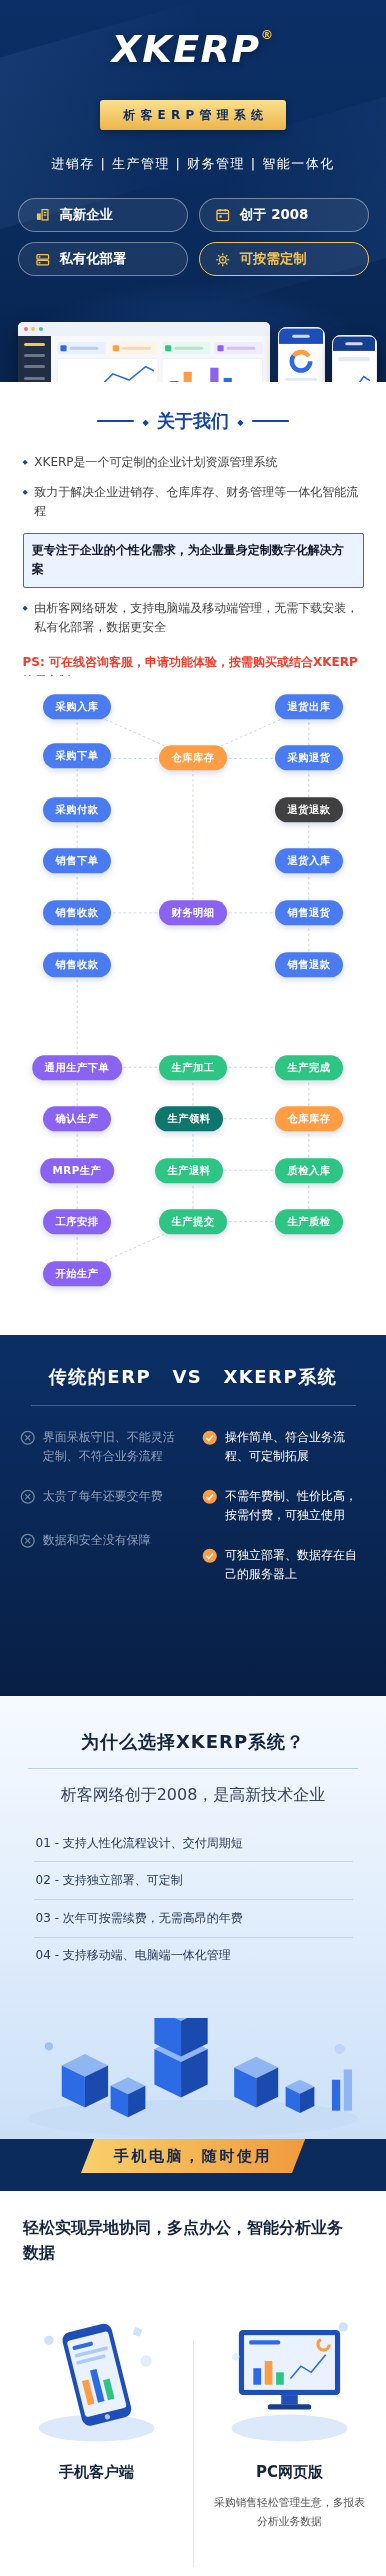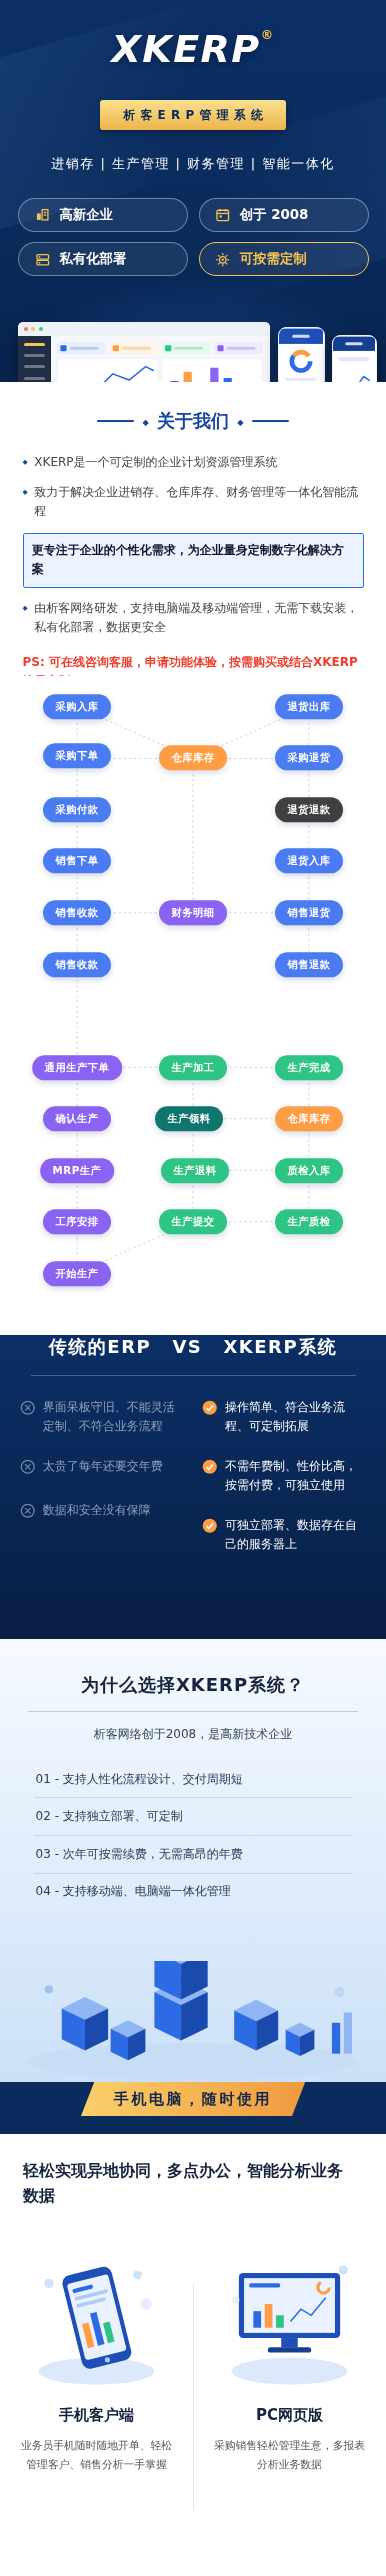--- a/index.html
+++ b/index.html
@@ -70,37 +70,37 @@
 
   
   .flow { height:659px; background:#fff; }
   #flow-edges { position:absolute; inset:0; width:386px; height:659px; }
   #flow-edges line { stroke:#C3CEDF; stroke-width:1.6; stroke-dasharray:5 5; }
   .flow-node { position:absolute; transform:translate(-50%,-50%); color:#fff; font-size:10.3px;
                font-weight:600; padding:5.7px 12.4px; border-radius:12.4px; white-space:nowrap;
                box-shadow:0 2.6px 6.2px rgba(20,50,120,.18); letter-spacing:0.5px; }
 
   
-  .vs { height:304px; background:linear-gradient(180deg,#0B2F66,#081F45); color:#fff; }
+  .vs { height:361px; background:linear-gradient(180deg,#0B2F66,#081F45); padding-top:30px; color:#fff; }
   .vs-title { text-align:center; font-size:18px; font-weight:800; letter-spacing:1.5px; }
   .vs-mid { margin:0 13.4px; }
   .vs-divider { width:325px; height:0.5px; background:rgba(255,255,255,.25); margin:15.5px auto 0; }
   .vs-grid { display:flex; margin-top:23px; padding:0 19.6px; gap:17.5px; }
   .vs-col { flex:1; }
   .vs-item { display:flex; gap:7.7px; margin-bottom:20.6px; font-size:12px; line-height:1.6; }
   .vs-col.cons .vs-item { color:#8FA0BC; }
   .vs-col.pros .vs-item { color:#fff; }
   .vs-icon { flex:0 0 15.5px; padding-top:2.1px; }
   .vs-icon svg { width:15.5px; height:15.5px; }
 
   
   .why { height:443px; background:linear-gradient(180deg,#F5FAFF 0%,#DDEBFB 60%,#CBE0F7 100%); padding-top:34px; }
   .why-title { text-align:center; font-size:18px; font-weight:800; color:#16253E; letter-spacing:1px; }
   .why-divider { width:330px; height:0.5px; background:#B9CDE6; margin:14.4px auto 0; }
-  .why-intro { margin-top:12.4px; text-align:center; font-size:12px; color:#334259; line-height:1.75; }
+  .why-intro { margin-top:12.4px; text-align:center; font-size:16px; color:#334259; line-height:1.75; }
   .why-list { width:319px; margin:15.5px auto 0; }
   .why-item { font-size:12px; color:#2A3A55; padding:9.8px 2.1px; border-bottom:0.5px solid rgba(150,175,205,.4); }
   .why-item:last-child { border-bottom:none; }
   .iso-wrap { position:absolute; bottom:0; left:0; width:386px; height:121px; }
 
   
   .banner { height:52px; background:#0A2B5C; display:flex; align-items:flex-start; justify-content:center; }
   .ribbon { background:linear-gradient(90deg,#F9D06A,#F09A3E); color:#14284C; font-size:15px;
             font-weight:800; letter-spacing:2.6px; padding:7.7px 33px;
             clip-path:polygon(13.4px 0,100% 0,calc(100% - 13.4px) 100%,0 100%); }
@@ -365,21 +365,21 @@
         <div class="flow-node" style="left: 309px; top: 185px; background: rgb(74, 123, 240); font-family: Liberation Mono, monospace;">退货入库</div>
         <div class="flow-node" style="left: 309px; top: 237px; background: rgb(74, 123, 240);">销售退货</div>
         <div class="flow-node" style="left: 309px; top: 289px; background: rgb(74, 123, 240);">销售退款</div>
         <div class="flow-node" style="left: 77px; top: 392px; background: rgb(138, 99, 242);">通用生产下单</div>
         <div class="flow-node" style="left: 77px; top: 443px; background: rgb(138, 99, 242);">确认生产</div>
         <div class="flow-node" style="left: 77px; top: 495px; background: rgb(138, 99, 242);">MRP生产</div>
         <div class="flow-node" style="left: 77px; top: 546px; background: rgb(138, 99, 242);">工序安排</div>
         <div class="flow-node" style="left: 77px; top: 598px; background: rgb(138, 99, 242);">开始生产</div>
         <div class="flow-node" style="left: 193px; top: 392px; background: rgb(46, 197, 132);">生产加工</div>
         <div class="flow-node" style="left: 189px; top: 443px; background: #0f766e;">生产领料</div>
-        <div class="flow-node" style="left: 195px; top: 495px; background: rgb(46, 197, 132);">生产退料</div>
+        <div class="flow-node" style="left: 189px; top: 495px; background: rgb(46, 197, 132);">生产退料</div>
         <div class="flow-node" style="left: 193px; top: 546px; background: rgb(46, 197, 132);">生产提交</div>
         <div class="flow-node" style="left: 309px; top: 392px; background: rgb(46, 197, 132); text-align: right;">生产完成</div>
         <div class="flow-node" style="left: 309px; top: 443px; background: rgb(255, 157, 69);">仓库库存</div>
         <div class="flow-node" style="left: 309px; top: 495px; background: rgb(46, 197, 132);">质检入库</div>
         <div class="flow-node" style="left: 309px; top: 546px; background: rgb(46, 197, 132);">生产质检</div>
       </div>
   </section>
 
   <section class="vs">
     <div class="vs-title">
@@ -499,21 +499,20 @@
               <rect x="141" y="134" width="13" height="64" fill="#2D6BE4"></rect>
               <rect x="161" y="158" width="13" height="40" fill="#2EC584"></rect>
               <circle cx="152" cy="229" r="5" fill="#AECBF7"></circle>
             </g>
             <circle cx="58" cy="78" r="9" fill="#CFE2FB"></circle>
             <circle cx="246" cy="118" r="11" fill="#E3EEFC"></circle>
             <rect x="222" y="54" width="15" height="15" rx="3" fill="#CFE2FB" transform="rotate(20 229 61)"></rect>
           </svg>
         </div>
         <div class="card-title">手机客户端</div>
-        <div class="card-desc">业务员手机随时随地开单、轻松管理客户、销售分析一手掌握</div>
       </div>
       <div class="card">
         <div class="card-illu">
           <svg viewBox="0 0 300 300">
             <ellipse cx="150" cy="248" rx="112" ry="26" fill="#DCE9FA"></ellipse>
             <rect x="52" y="58" width="196" height="126" rx="8" fill="#1E4FB8"></rect>
             <rect x="62" y="68" width="176" height="106" fill="#EAF2FF"></rect>
             <rect x="72" y="78" width="60" height="8" rx="3" fill="#2D6BE4"></rect>
             <rect x="80" y="132" width="15" height="32" fill="#2D6BE4"></rect>
             <rect x="102" y="118" width="15" height="46" fill="#FF9D45"></rect>

